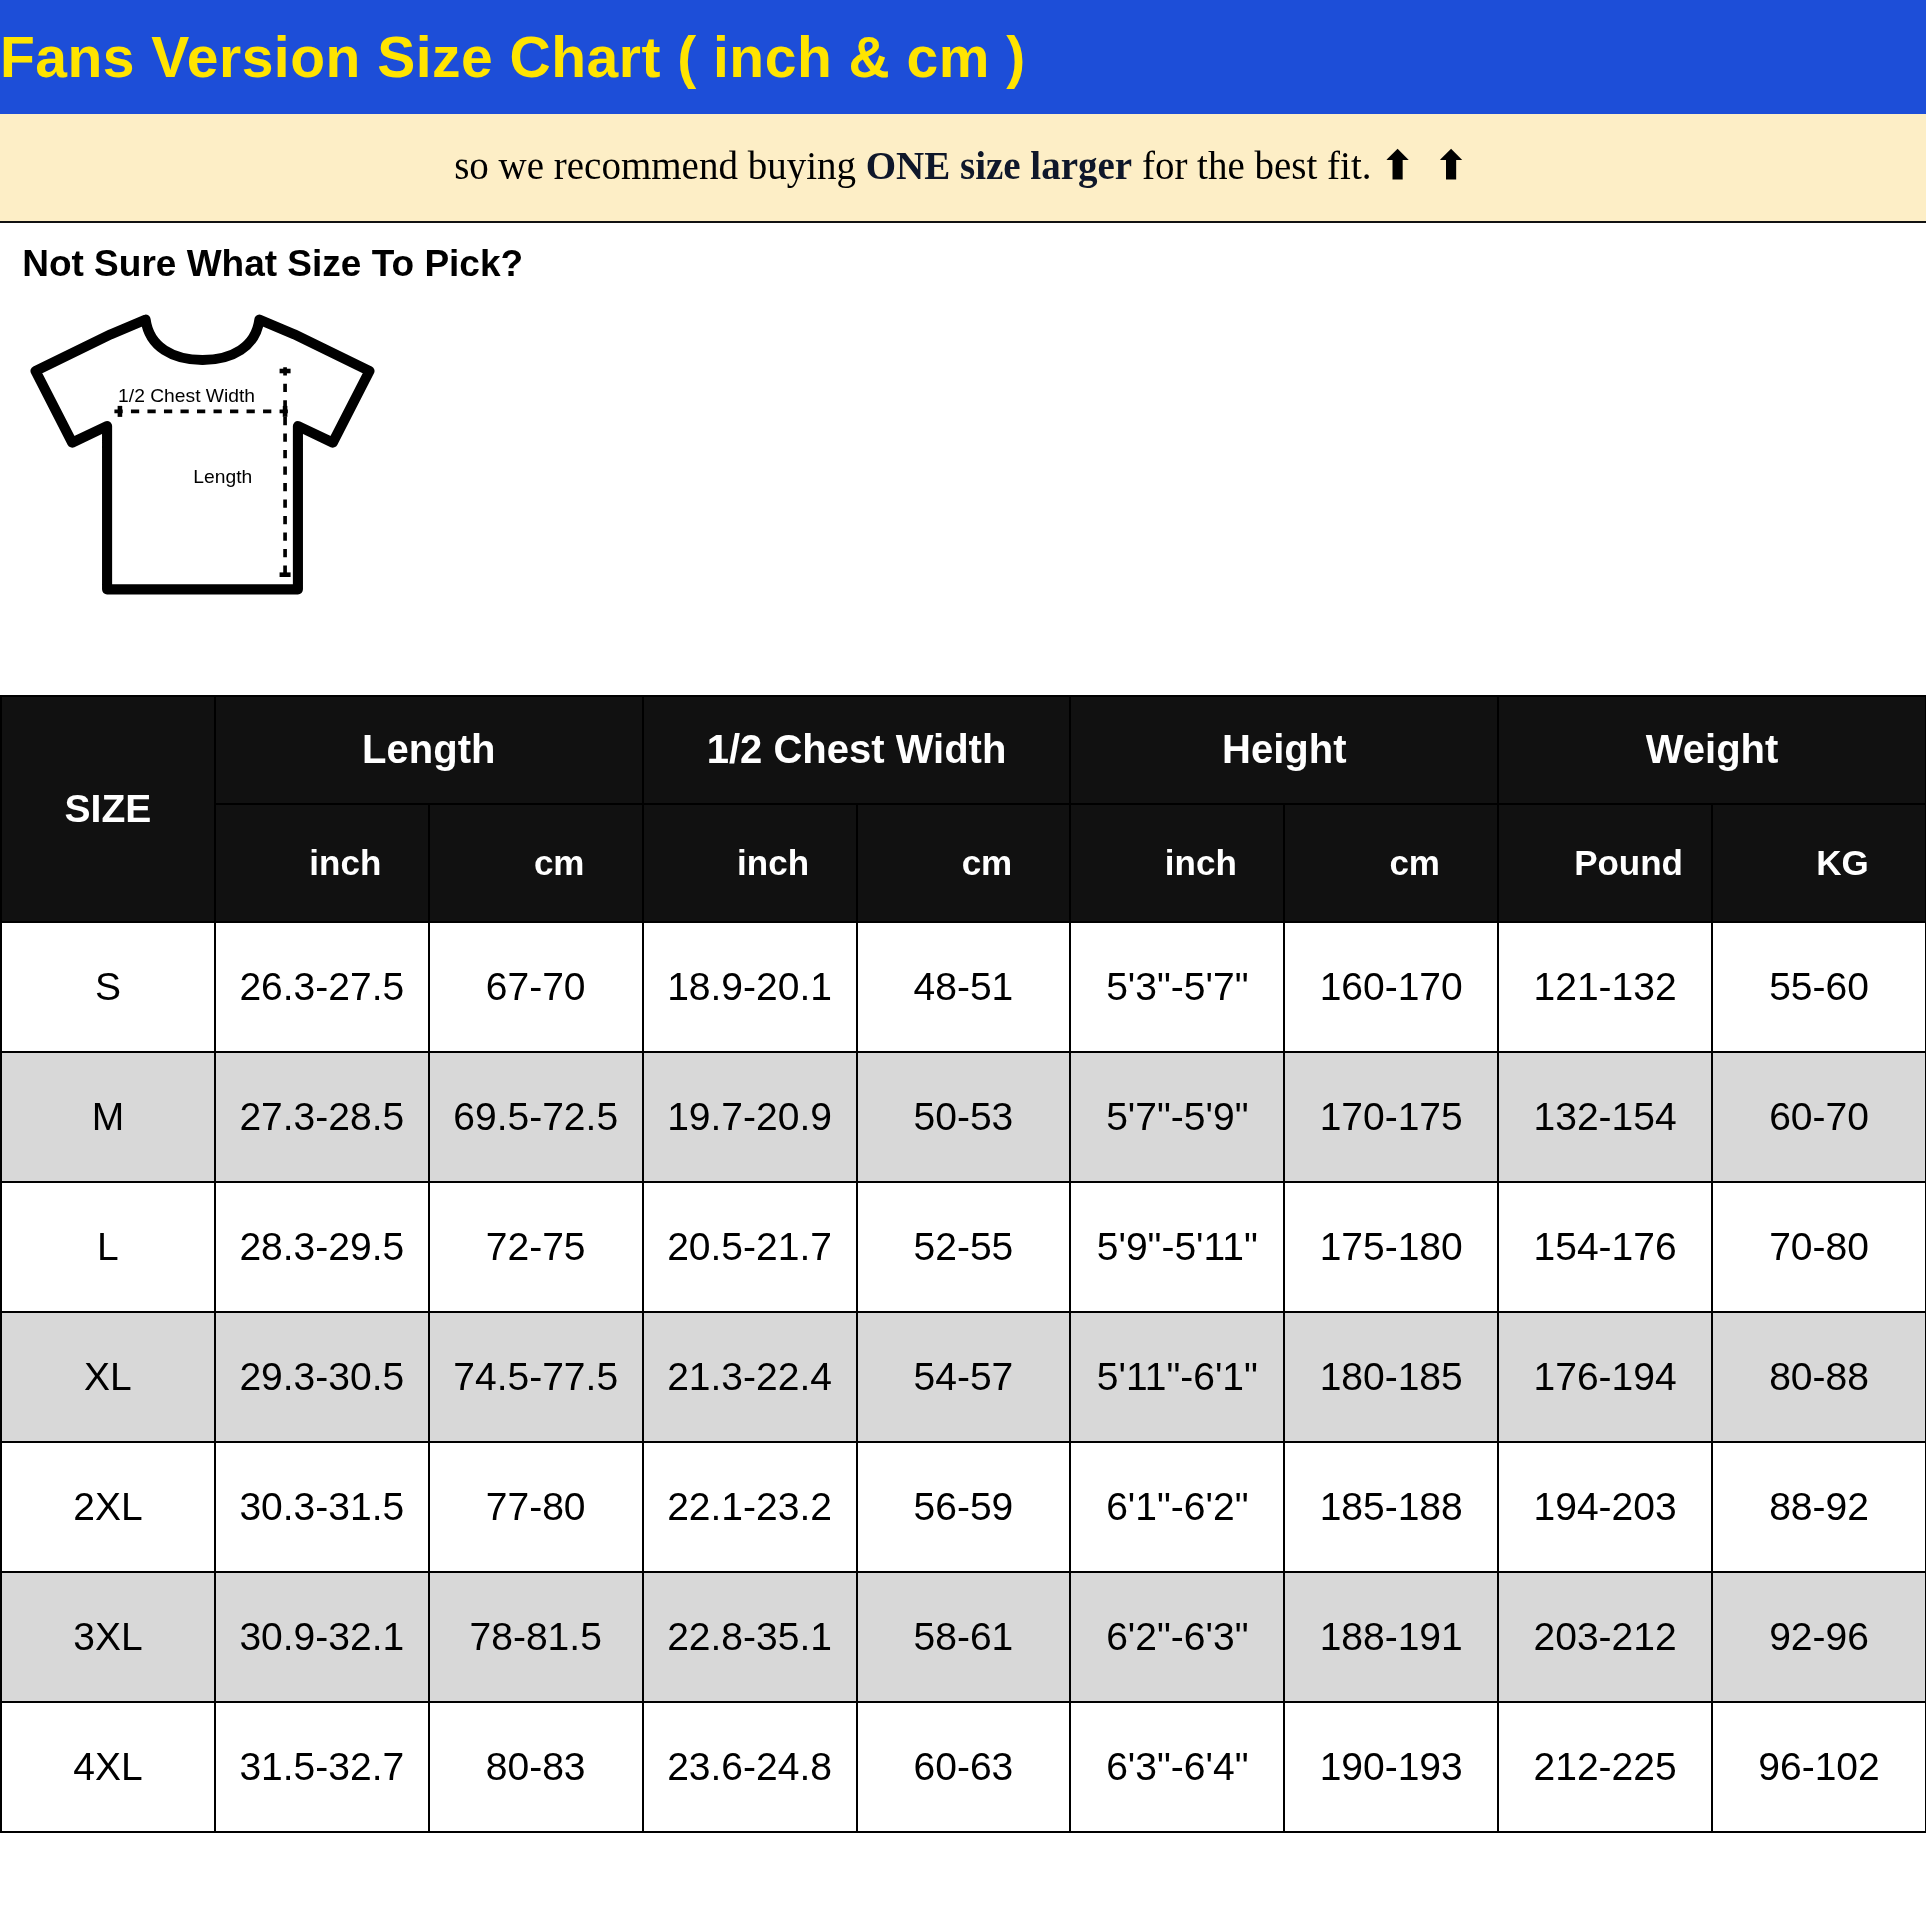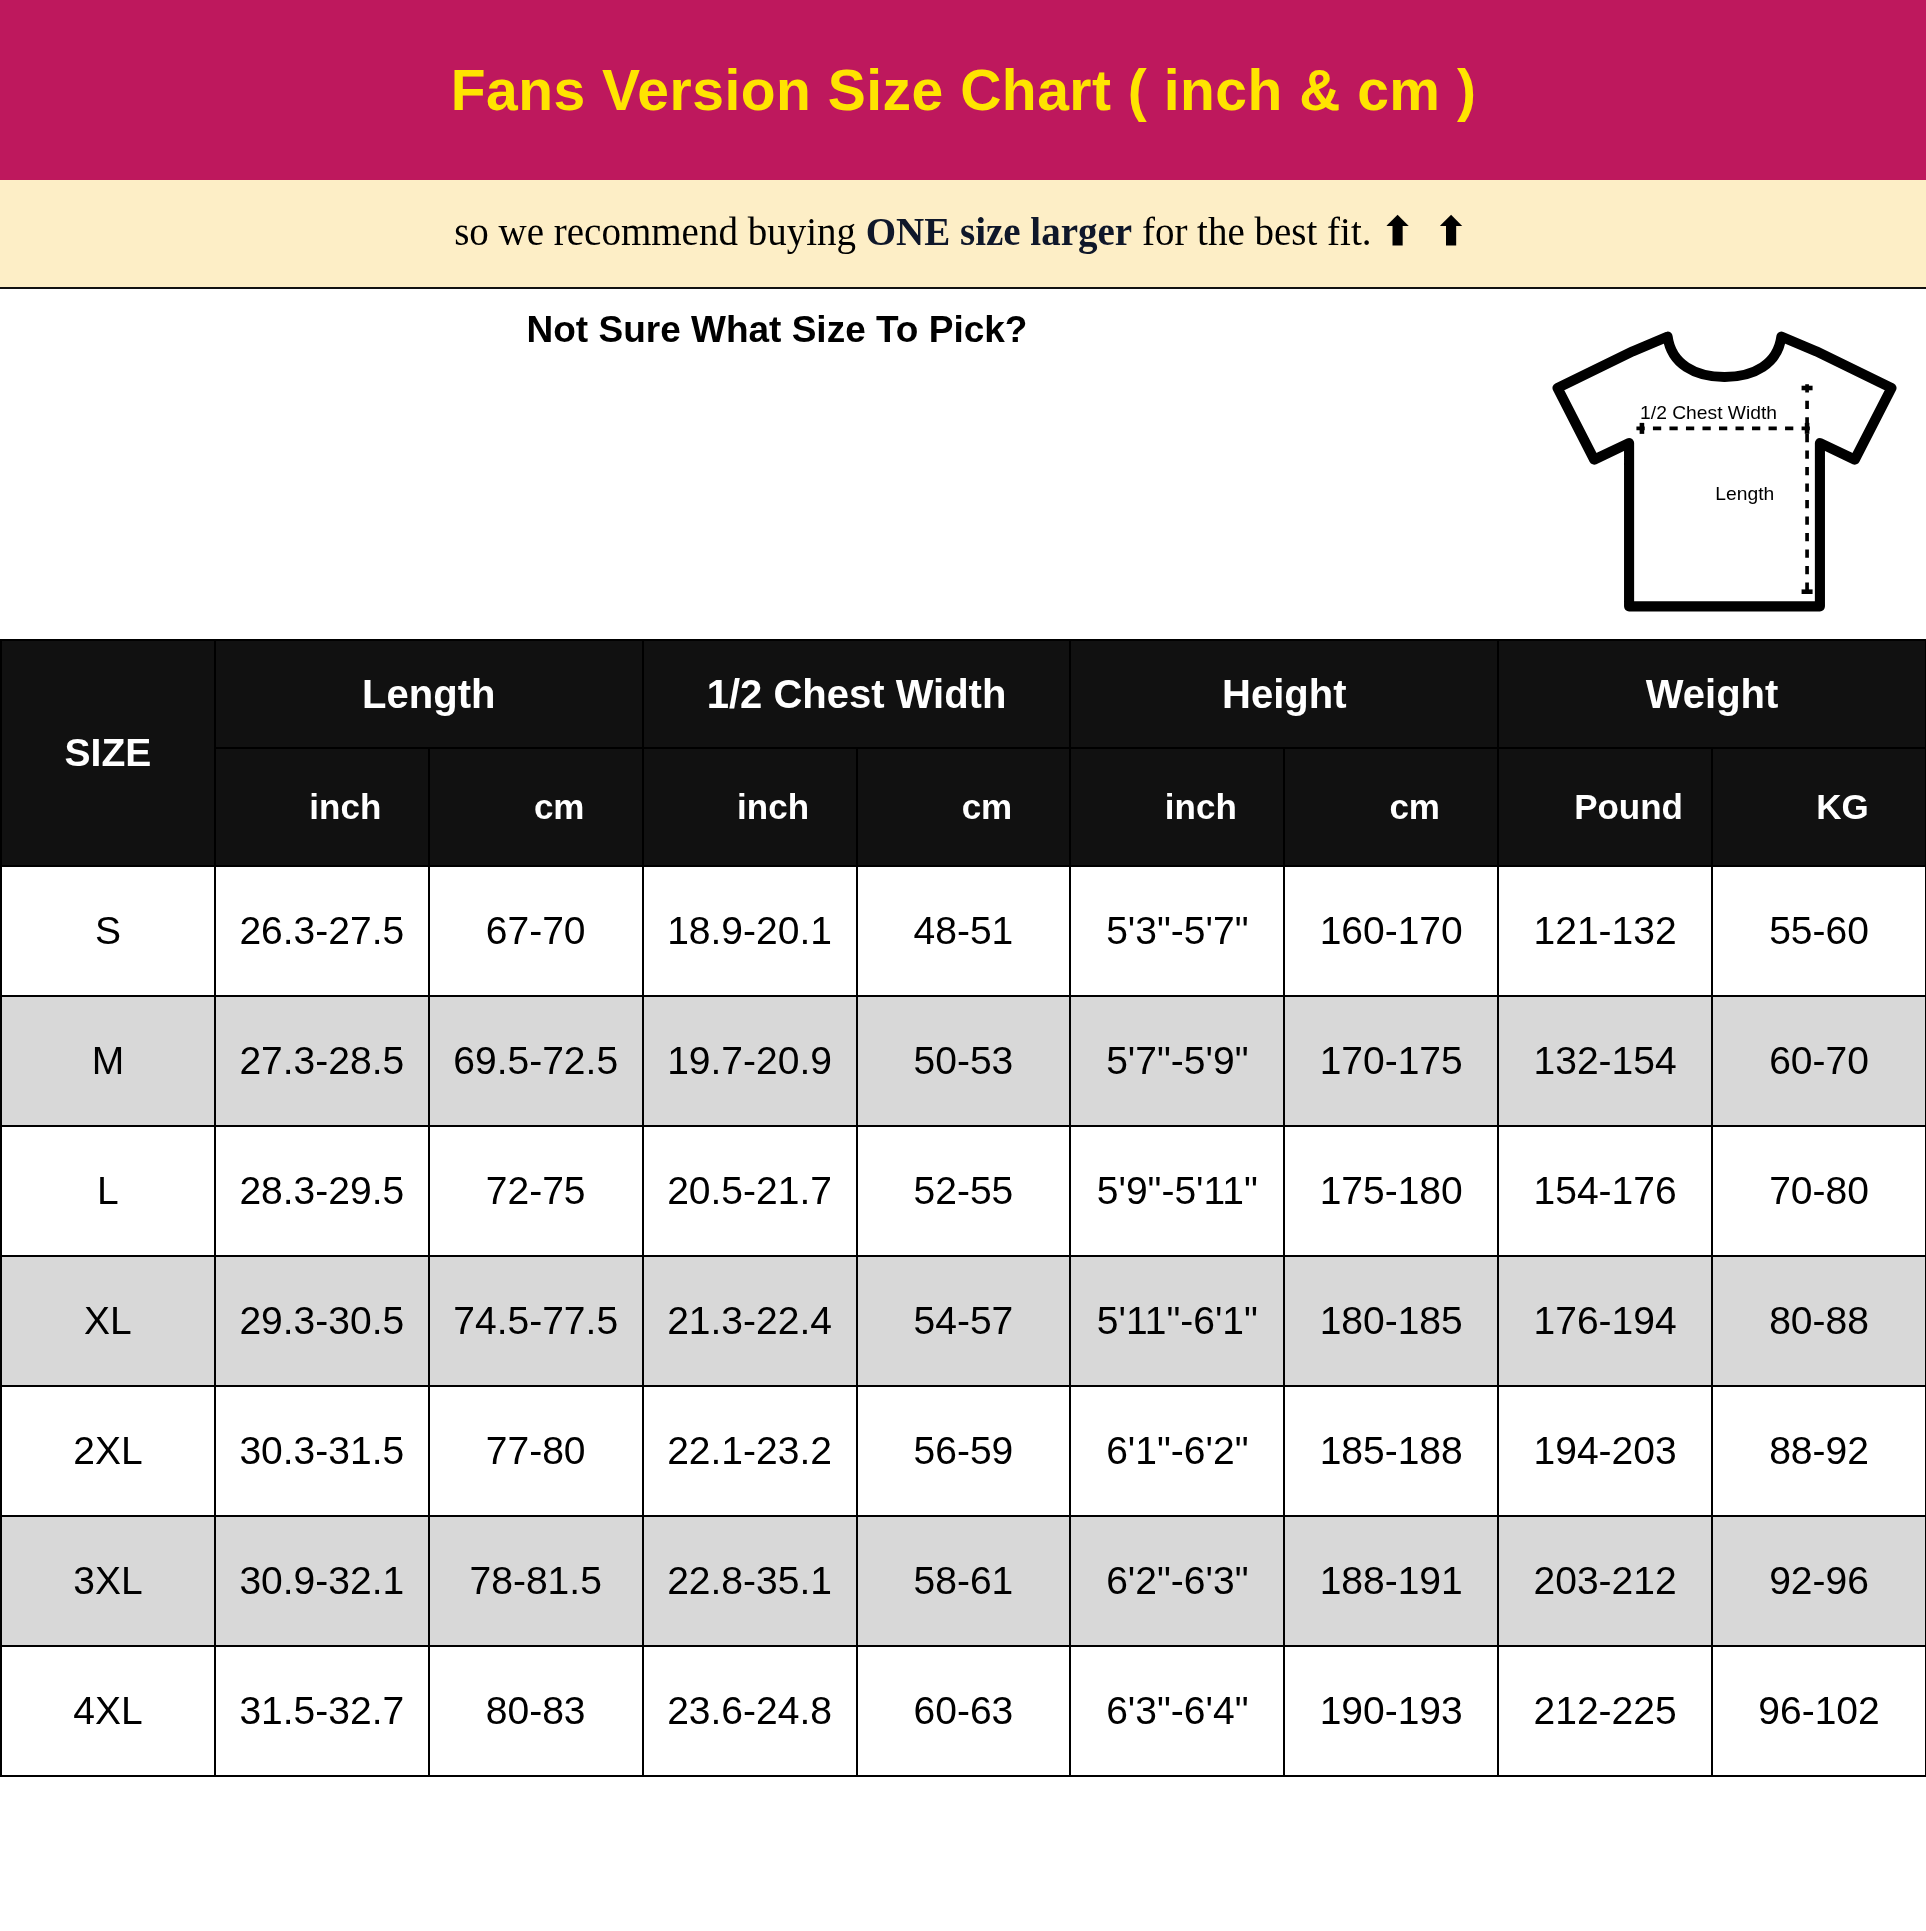--- a/index.html
+++ b/index.html
@@ -14,25 +14,24 @@
     color: #000000;
   }
 
   .sheet {
     width: 1927px;
     background: #ffffff;
   }
 
   
   .title-bar {
-    background: #be185d;
-    height: 180px;
+    background: #1d4ed8;
+    height: 114px;
     display: flex;
     align-items: center;
-    justify-content: center;
   }
   .title-text {
     color: #ffe400;
     font-size: 57px;
     font-weight: bold;
     letter-spacing: 0.5px;
     text-align: center;
     font-family: "Liberation Sans", sans-serif;
   }
 
@@ -63,20 +62,21 @@
     font-weight: bold;
     letter-spacing: 5.5px;
   }
 
   
   .help-section {
     display: flex;
     align-items: flex-start;
     padding: 20px 9.2px 16.5px 9.2px;
     background: #ffffff;
+    flex-direction: column;
   }
   .help-text {
     flex: 1 1 auto;
     text-align: center;
     padding-left: 13px;
   }
   .help-head {
     font-size: 37px;
     font-weight: bold;
     margin-bottom: 7.3px;

